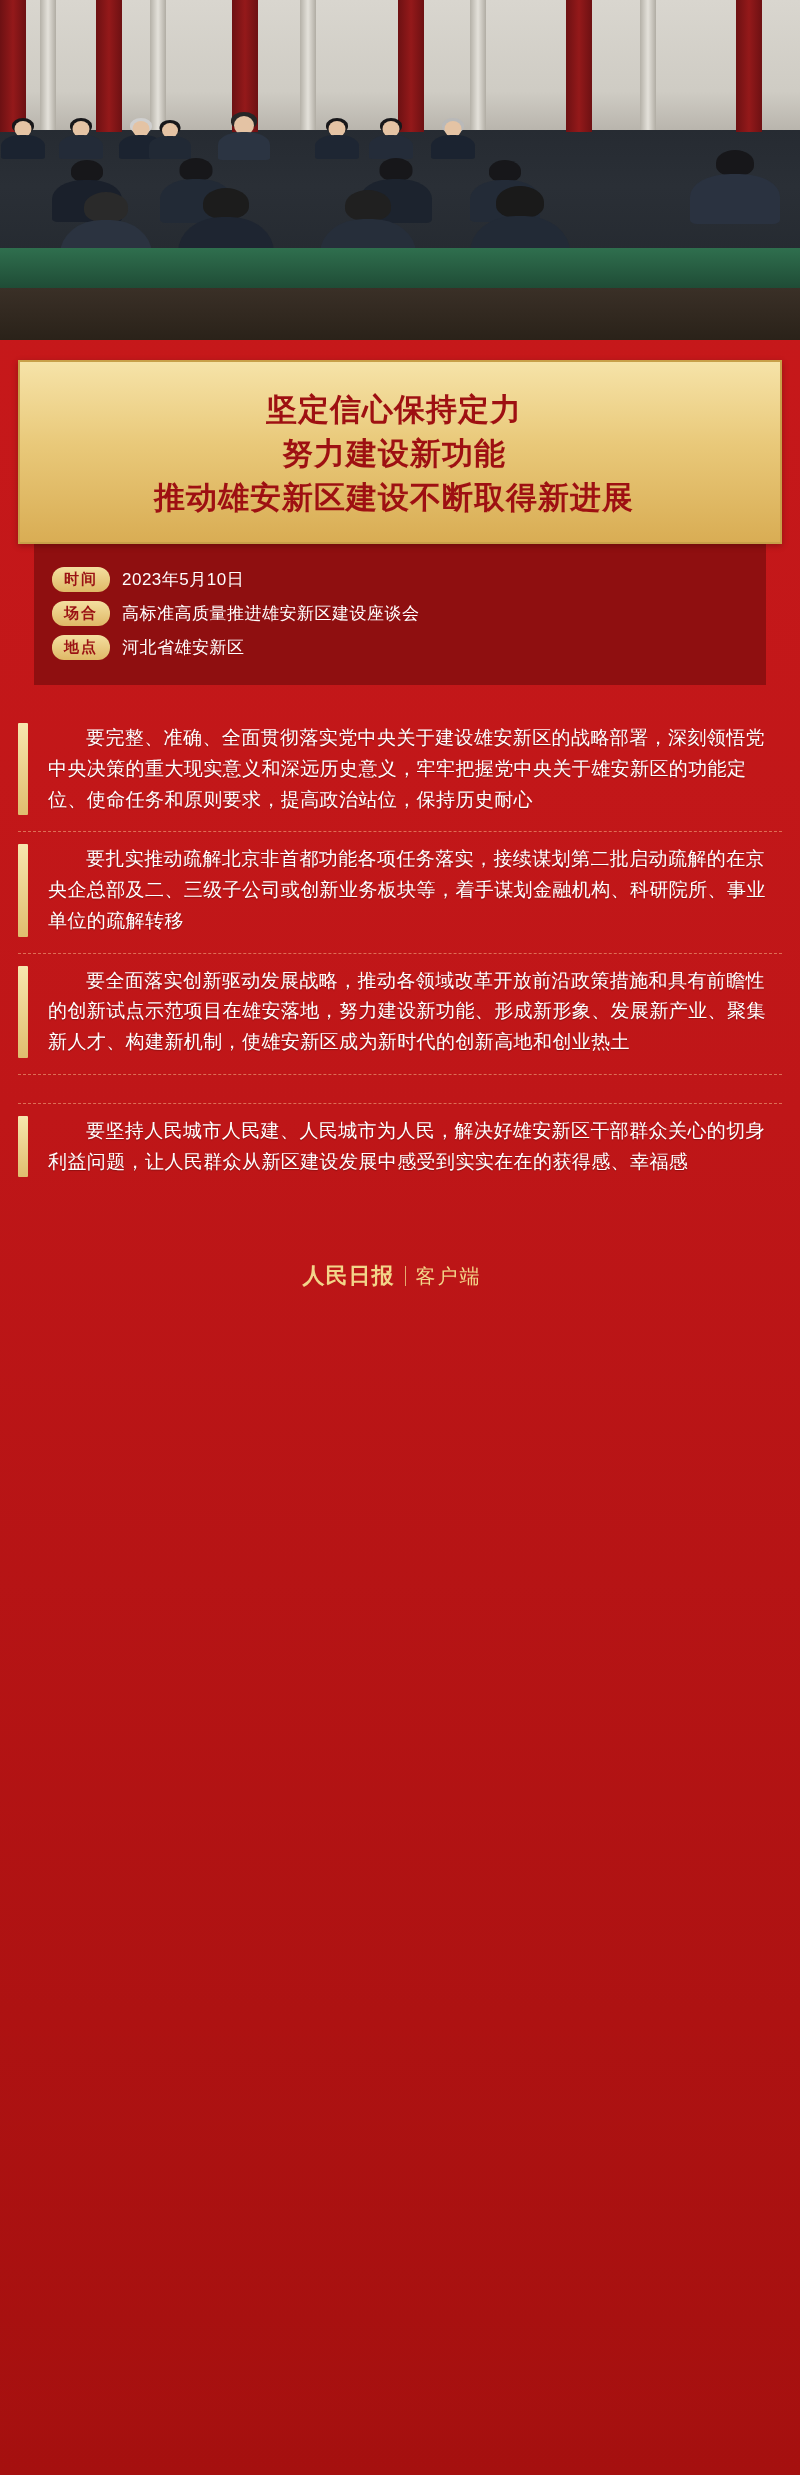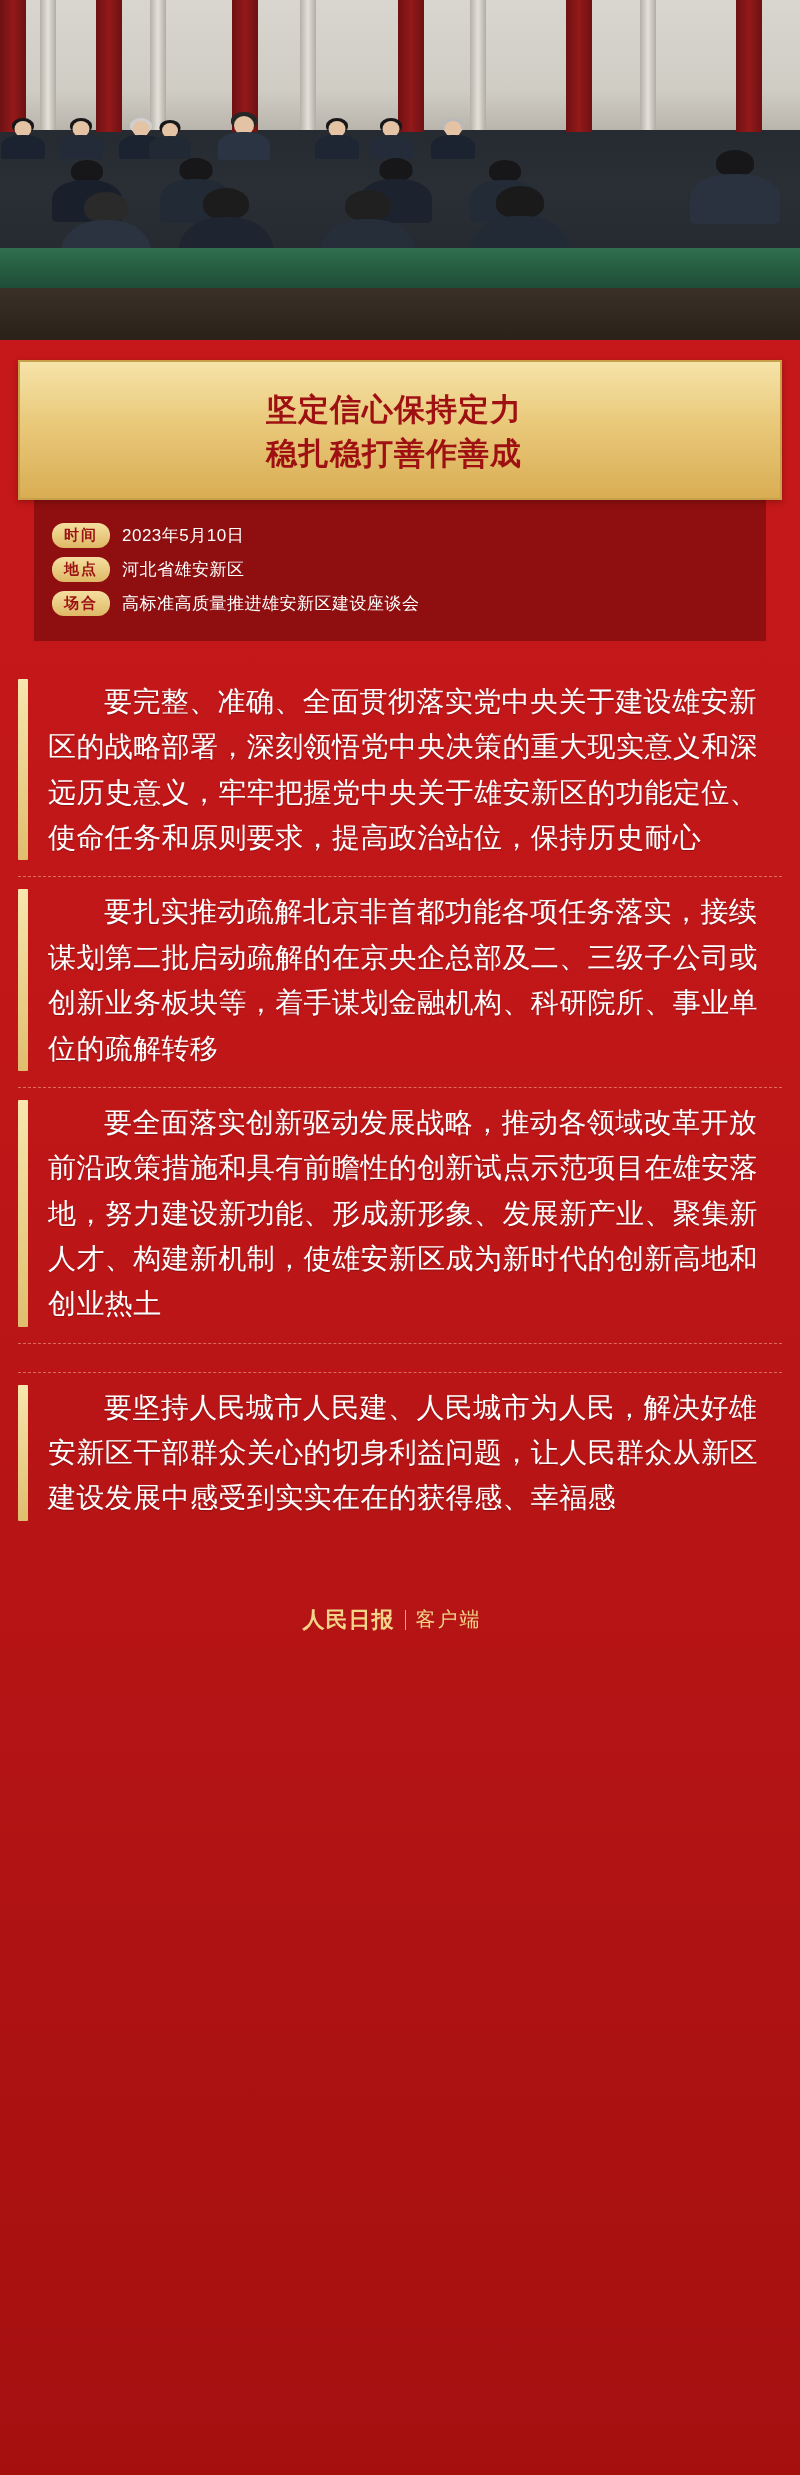--- a/index.html
+++ b/index.html
@@ -115,21 +115,21 @@
   .point .bar{
     flex:0 0 auto;
     width:10px;
     background:linear-gradient(180deg,#f7e6ae,#e0bd6e);
     margin-right:20px;
     border-radius:1px;
   }
   .point p{
     margin:0;
     color:#ffffff;
-    font-size:28px;
+    font-size:19px;
     line-height:1.62;
     text-indent:2em;
     letter-spacing:.4px;
     font-family:"Liberation Serif","DejaVu Serif",serif;
     text-shadow:0 1px 1px rgba(0,0,0,.25);
   }
   
   .footer{
     margin-top:46px;
     padding:22px 16px 26px 0;
@@ -268,36 +268,37 @@
       <div class="body" style="top:28px;width:120px;height:36px;background:#151b25;"></div>
     </div>
 
     <div class="table2"></div>
     <div class="floor"></div>
   </div>
 
   <div class="banner">
     <h1>
       <span>坚定信心保持定力</span><br>
-      <span>稳扎稳打善作善成</span><br>
+      <span>努力建设新功能</span><br>
+      <span>推动雄安新区建设不断取得新进展</span>
     </h1>
   </div>
 
   <div class="meta">
     <div class="meta-row">
       <span class="meta-tag">时间</span>
       <span class="meta-val">2023年5月10日</span>
     </div>
     <div class="meta-row">
+      <span class="meta-tag">场合</span>
+      <span class="meta-val">高标准高质量推进雄安新区建设座谈会</span>
+    </div>
+    <div class="meta-row">
       <span class="meta-tag">地点</span>
       <span class="meta-val">河北省雄安新区</span>
-    </div>
-    <div class="meta-row">
-      <span class="meta-tag">场合</span>
-      <span class="meta-val">高标准高质量推进雄安新区建设座谈会</span>
     </div>
   </div>
 
   <div class="points">
     <div class="point">
       <div class="bar"></div>
       <p>要完整、准确、全面贯彻落实党中央关于建设雄安新区的战略部署，深刻领悟党中央决策的重大现实意义和深远历史意义，牢牢把握党中央关于雄安新区的功能定位、使命任务和原则要求，提高政治站位，保持历史耐心</p>
     </div>
     <div class="point">
       <div class="bar"></div>

